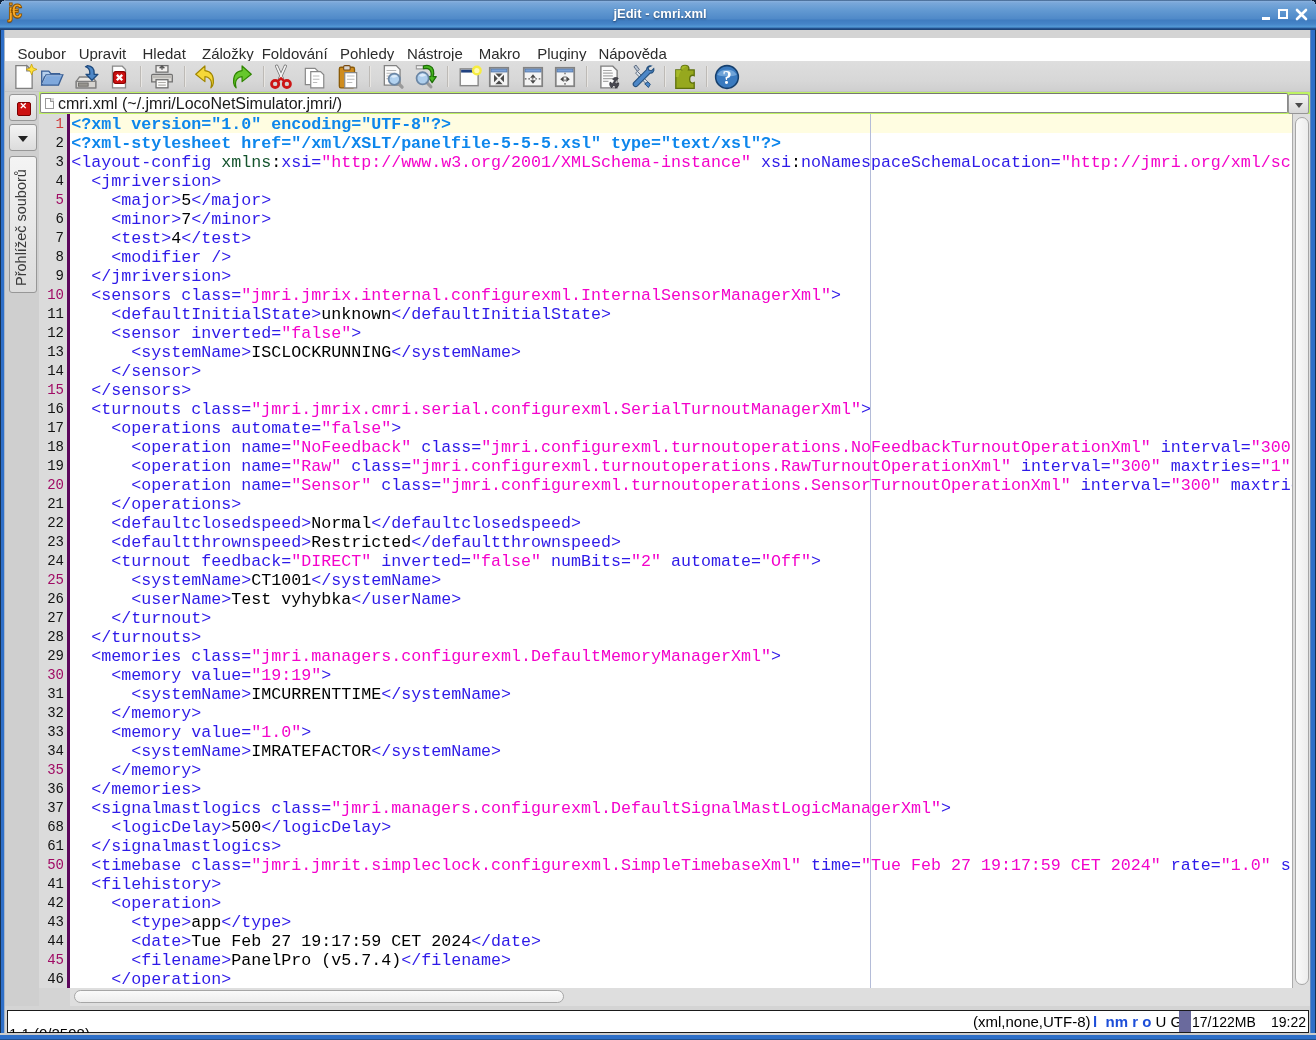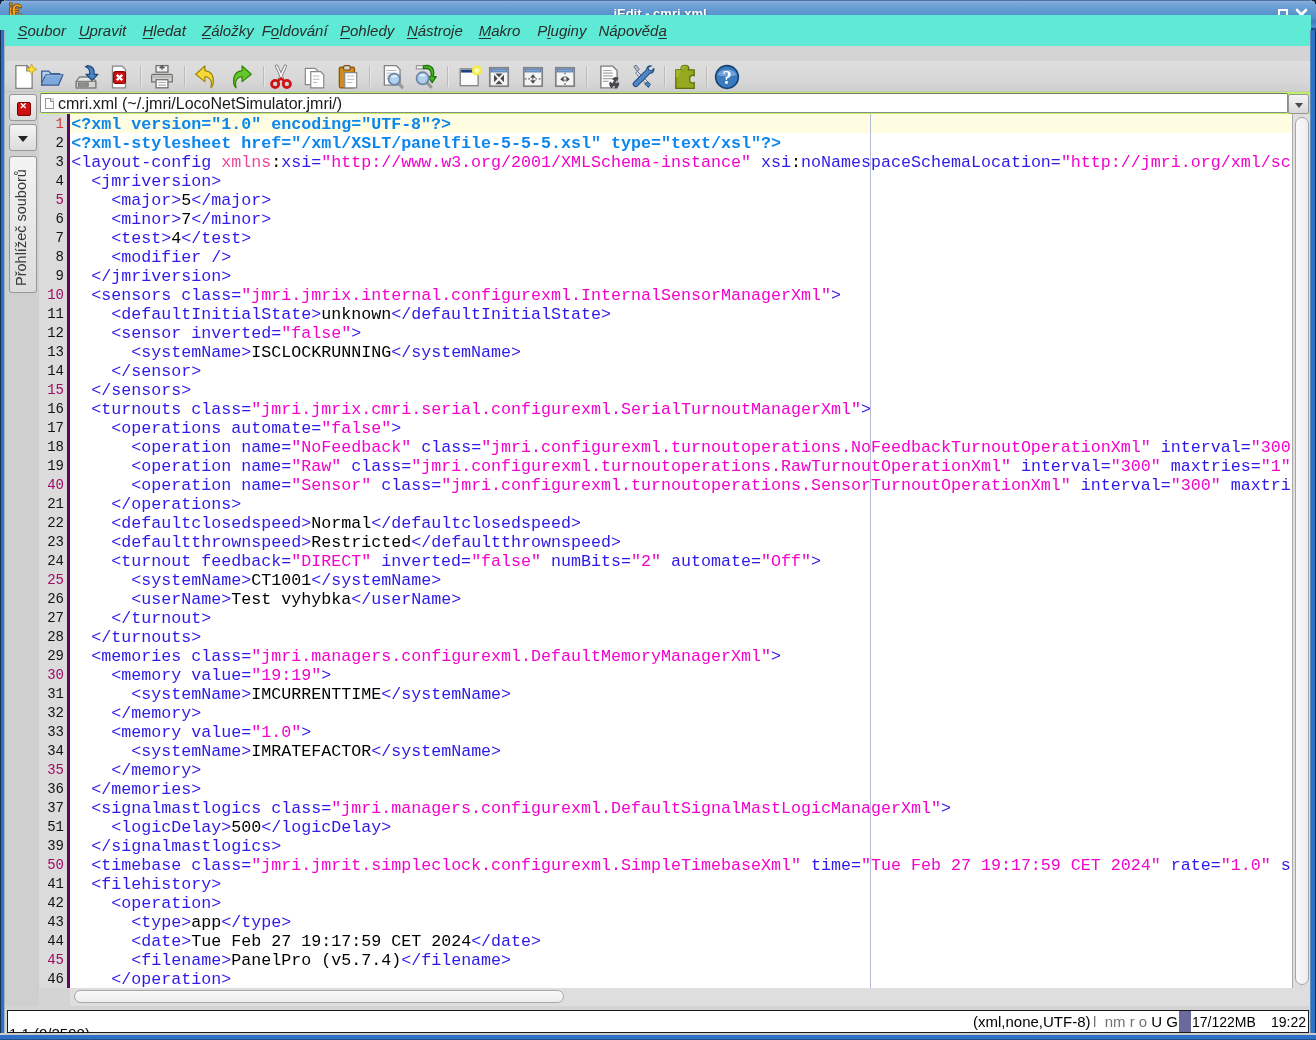--- a/index.html
+++ b/index.html
@@ -6,21 +6,21 @@
 #title { position:absolute; left:0; top:0; width:1316px; height:30px;
   background:linear-gradient(to bottom,#15355e 0,#8ab2de 1px,#79a7d9 3px,#639ad2 10px,#4f89c8 19px,#3f7cc0 20px,#4584c8 24px,#549ad6 27px,#2d62a4 28px,#1c4377 29px);
   border-radius:6px 6px 0 0; }
 #title:before { content:""; position:absolute; left:0; top:0; width:6px; height:6px; background:radial-gradient(circle at 6px 6px, transparent 6px, #10233c 6px); }
 #title:after { content:""; position:absolute; right:0; top:0; width:6px; height:6px; background:radial-gradient(circle at 0 6px, transparent 6px, #10233c 6px); }
 #ttext { position:absolute; left:0; right:0; top:6px; text-align:center; padding-right:30px;
   color:#fff; font-size:13px; font-weight:bold; text-shadow:0 1px 2px rgba(10,30,60,.65);padding-left:34px; }
 #jlogo { position:absolute; left:8px; top:0px; font-size:20px; font-weight:bold; color:#f7a928;
   -webkit-text-stroke:0.8px #8a5200; text-shadow:0 1px 1px rgba(80,40,0,.6); letter-spacing:-2.5px; }
 .wbtn { position:absolute; top:0; height:30px; color:#fff; }
-#menubar { position:absolute; left:0; right:5px; top:15px; height:31px; background:#5eead4;font-style:italic; }
+#menubar { position:absolute; left:0; right:5px; top:38px; height:31px; background:#ffffff; }
 .mi { position:absolute; top:7px; font-size:15px; color:#2c2c2c; }
 .mi u { text-decoration:underline; text-underline-offset:2px; }
 #toolbar { position:absolute; left:0; right:0; top:61px; height:31px;
   background:linear-gradient(to bottom,#dedede 0,#d7d7d7 20px,#cfcfcf 30px,#b8b8b8 31px); }
 .tbi { position:absolute; top:3px; }
 .tsep { position:absolute; top:5px; width:2px; height:21px;
   background:linear-gradient(to right,#bdbab6 1px,#e8e6e3 1px); }
 #bufrow { position:absolute; left:5px; right:6px; top:92px; height:22px; background:#bef264; }
 #combo { position:absolute; left:35px; top:1px; right:22px; height:20px; background:#fff;
   border:1px solid #8a8a8a; border-top-color:#757575; border-radius:2px; }
@@ -50,33 +50,33 @@
 #gborder { position:absolute; left:67px; top:114px; width:2.6px; height:874px; background:#5c075c; }
 #textarea { position:absolute; left:69.6px; top:114px; width:1222px; height:874px; background:#fff; overflow:hidden; }
 #curline { position:absolute; left:0; top:0; width:100%; height:19px; background:#fffde1; }
 #wrapguide { position:absolute; left:800px; top:0; width:1px; height:874px; background:#b4bcd8; }
 #text { position:absolute; left:1.7px; top:1px; font-family:"Liberation Mono", monospace;
   font-size:16.6667px; line-height:19px; white-space:pre; color:#000; }
 .tl { height:19px; }
 .p { color:#0d86ec; font-weight:bold; }
 .b { color:#2e1ae8; }
 .s { color:#f303cb; }
-.g { color:#ec4899; }
+.g { color:#14532d; }
 .k { color:#000; }
 #vscroll { position:absolute; left:1292px; top:114px; width:18px; height:874px; background:#dedede; border-left:1px solid #ababab; }
 #vthumb { position:absolute; left:2px; top:3px; width:14px; height:868px;
   background:linear-gradient(to right,#fafafa,#ededed); border:1px solid #a6a6a6; border-radius:7px; }
 #hscroll { position:absolute; left:69.6px; top:988px; width:1240.4px; height:18px; background:#dedede; }
 #hthumb { position:absolute; left:4px; top:2px; width:490px; height:13px;
   background:linear-gradient(to bottom,#fafafa,#ededed); border:1px solid #a6a6a6; border-radius:6.5px; }
 #statusbar { position:absolute; left:7px; top:1010px; width:1302px; height:23px; background:#fff; border:1px solid #1a1a1a; font-size:15px; color:#000; }
 #stleft { position:absolute; left:1px; top:2px;margin-top:12px; }
 #st1 { position:absolute; left:965px; top:2px; }
 #st2 { position:absolute; left:1085px; top:2px; white-space:pre; }
-.dim { color:#737373; }
+.dim { color:#1d4ed8;font-weight:bold; }
 #memgauge { position:absolute; right:49px; top:0px; width:80px; height:23px; }
 #memfill { position:absolute; left:0; top:0; width:12px; height:21px; background:#6a6a9d; }
 #memtext { position:absolute; left:13px; top:3px; font-size:14px; }
 #sttime { position:absolute; right:2px; top:3px; font-size:14px; }
 #bleft { position:absolute; left:0; top:30px; width:5px; bottom:0; background:linear-gradient(to right,#16304f 1px,#2e6fc8 1px,#2e6fc8 3.5px,#8aa4c4 4.2px,#cfcfcf 5px); }
 #bright { position:absolute; right:0; top:30px; width:6px; bottom:0; background:linear-gradient(to left,#16304f 1px,#2e6fc8 1px,#2e6fc8 5px,#9aa6b4 6px); }
 #bbottom { position:absolute; left:0; bottom:0; width:1316px; height:7px;
   background:linear-gradient(to bottom,#cccccc 2px,#2e6fc8 2px,#2e6fc8 6px,#16304f 7px); }
 </style></head>
 <body>
@@ -249,40 +249,40 @@
     <div class="gn m5">10</div>
     <div class="gn">11</div>
     <div class="gn">12</div>
     <div class="gn">13</div>
     <div class="gn">14</div>
     <div class="gn m5">15</div>
     <div class="gn">16</div>
     <div class="gn">17</div>
     <div class="gn">18</div>
     <div class="gn">19</div>
-    <div class="gn m5">40</div>
+    <div class="gn m5">20</div>
     <div class="gn">21</div>
     <div class="gn">22</div>
     <div class="gn">23</div>
     <div class="gn">24</div>
     <div class="gn m5">25</div>
     <div class="gn">26</div>
     <div class="gn">27</div>
     <div class="gn">28</div>
     <div class="gn">29</div>
     <div class="gn m5">30</div>
     <div class="gn">31</div>
     <div class="gn">32</div>
     <div class="gn">33</div>
     <div class="gn">34</div>
     <div class="gn m5">35</div>
     <div class="gn">36</div>
     <div class="gn">37</div>
-    <div class="gn">51</div>
-    <div class="gn">39</div>
+    <div class="gn">68</div>
+    <div class="gn">61</div>
     <div class="gn m5">50</div>
     <div class="gn">41</div>
     <div class="gn">42</div>
     <div class="gn">43</div>
     <div class="gn">44</div>
     <div class="gn m5">45</div>
     <div class="gn">46</div>
   </div>
 <div id="gborder"></div>
 <div id="textarea">

